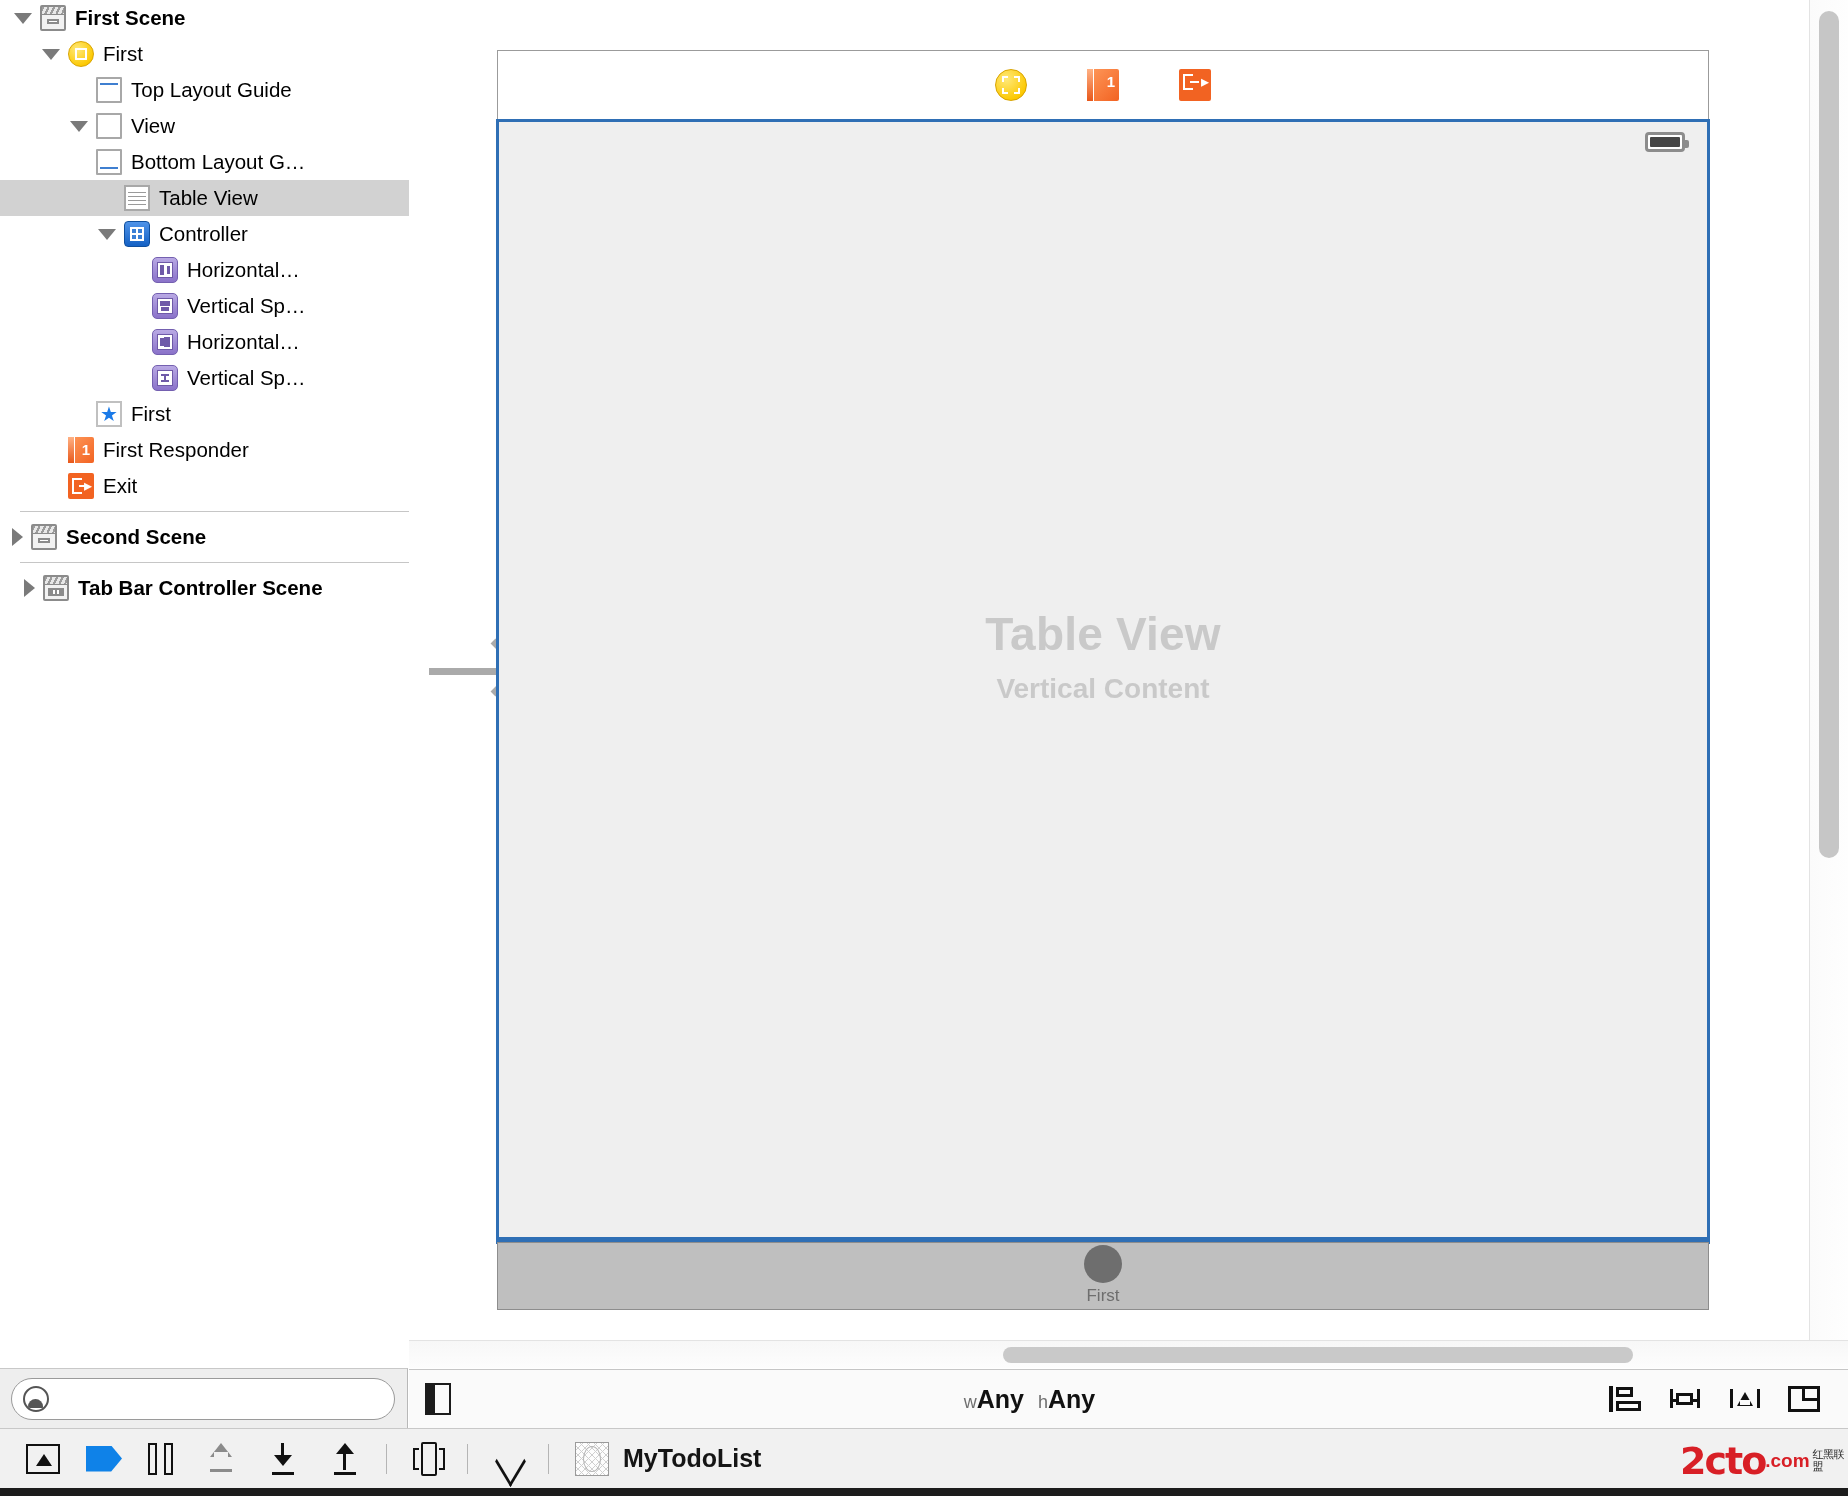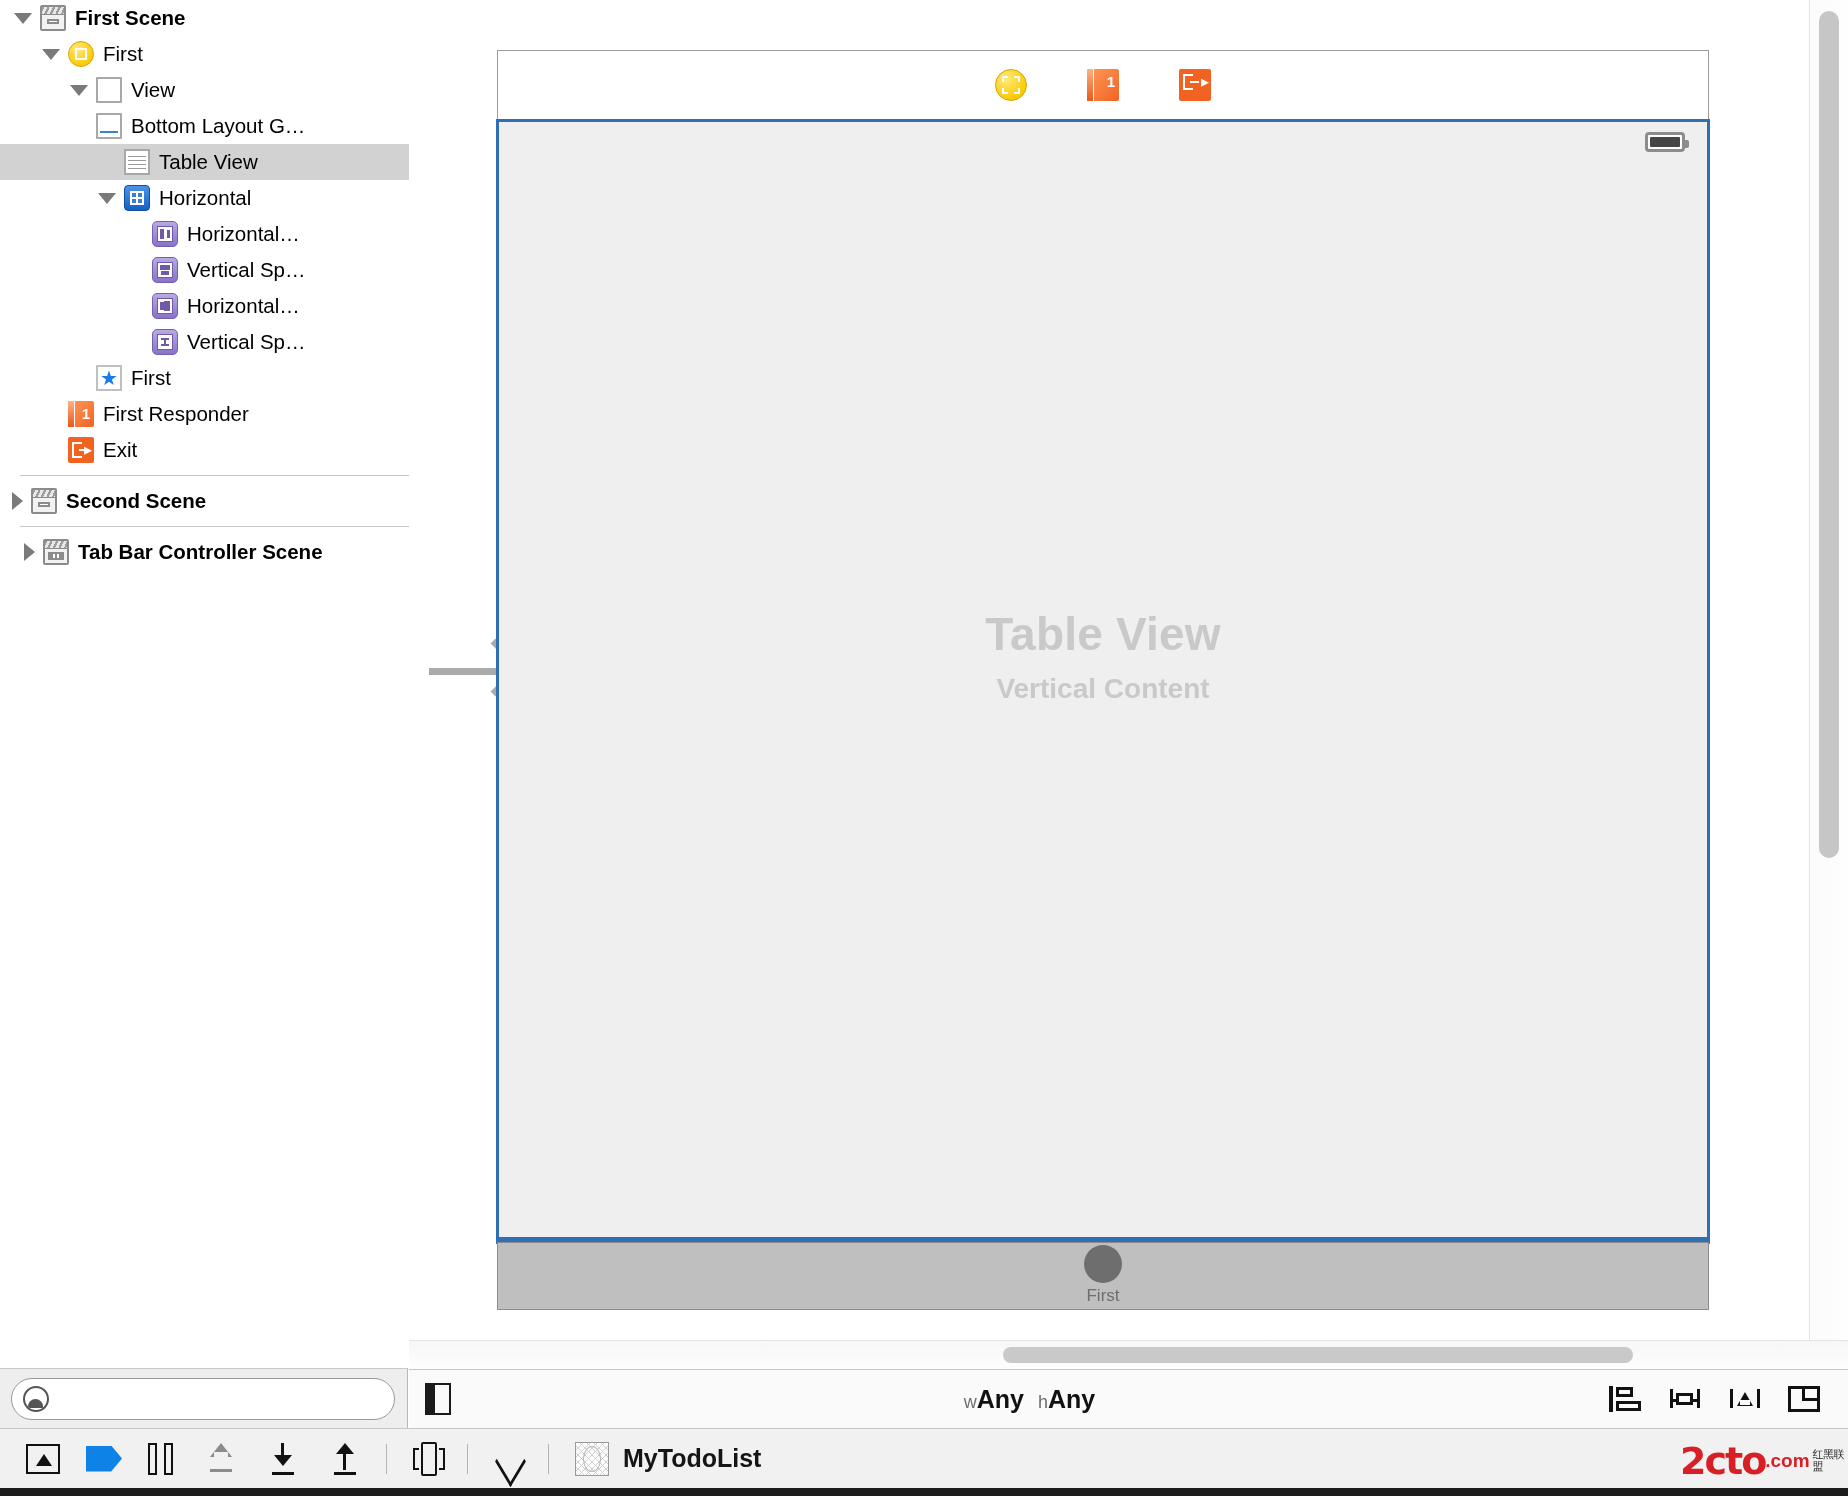--- a/index.html
+++ b/index.html
@@ -638,38 +638,43 @@
           <span class="tw down"></span>
           <span class="ico ic-scene"></span>
           <span class="lbl">First Scene</span>
         </div>
         <div class="tree-row" style="padding-left:42px">
           <span class="tw down"></span>
           <span class="ico ic-vc"></span>
           <span class="lbl">First</span>
         </div>
         <div class="tree-row" style="padding-left:70px">
+          <span class="tw none"></span>
+          <span class="ico ic-rect top-guide"></span>
+          <span class="lbl">Top Layout Guide</span>
+        </div>
+        <div class="tree-row" style="padding-left:70px">
           <span class="tw down"></span>
           <span class="ico ic-rect"></span>
           <span class="lbl">View</span>
         </div>
         <div class="tree-row" style="padding-left:70px">
           <span class="tw none"></span>
           <span class="ico ic-rect bottom-guide"></span>
           <span class="lbl">Bottom Layout G…</span>
         </div>
         <div class="tree-row selected" style="padding-left:98px">
           <span class="tw none"></span>
           <span class="ico ic-table"></span>
           <span class="lbl">Table View</span>
         </div>
         <div class="tree-row" style="padding-left:98px">
           <span class="tw down"></span>
           <span class="ico ic-constraints"></span>
-          <span class="lbl">Horizontal</span>
+          <span class="lbl">Controller</span>
         </div>
         <div class="tree-row" style="padding-left:126px">
           <span class="tw none"></span>
           <span class="ico ic-cons h1">
             <i class="inner"></i>
           </span>
           <span class="lbl">Horizontal…</span>
         </div>
         <div class="tree-row" style="padding-left:126px">
           <span class="tw none"></span>

